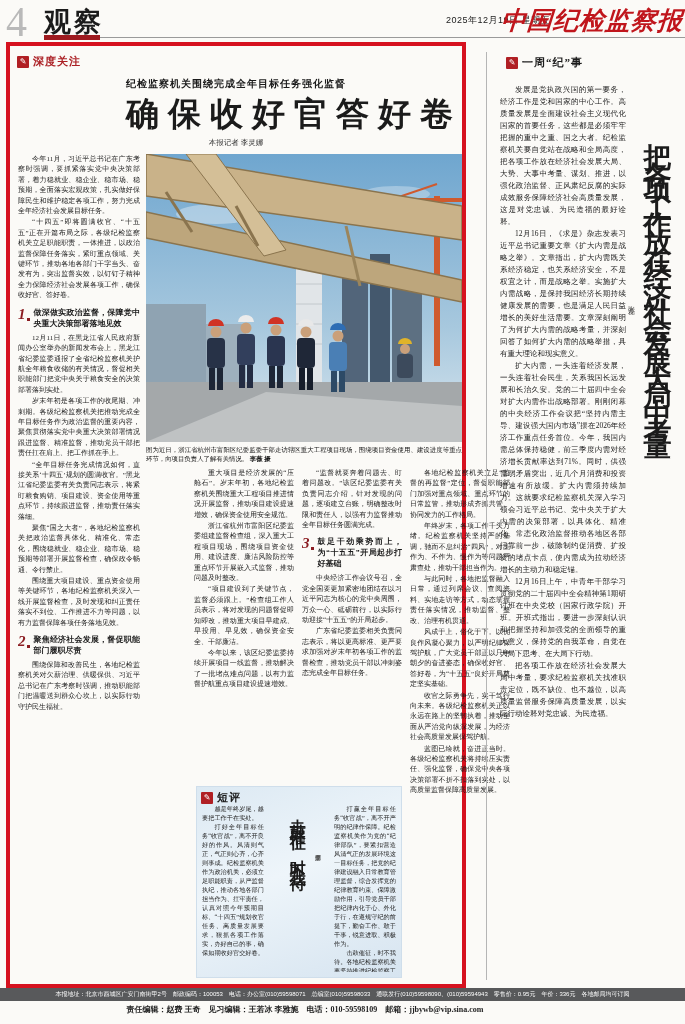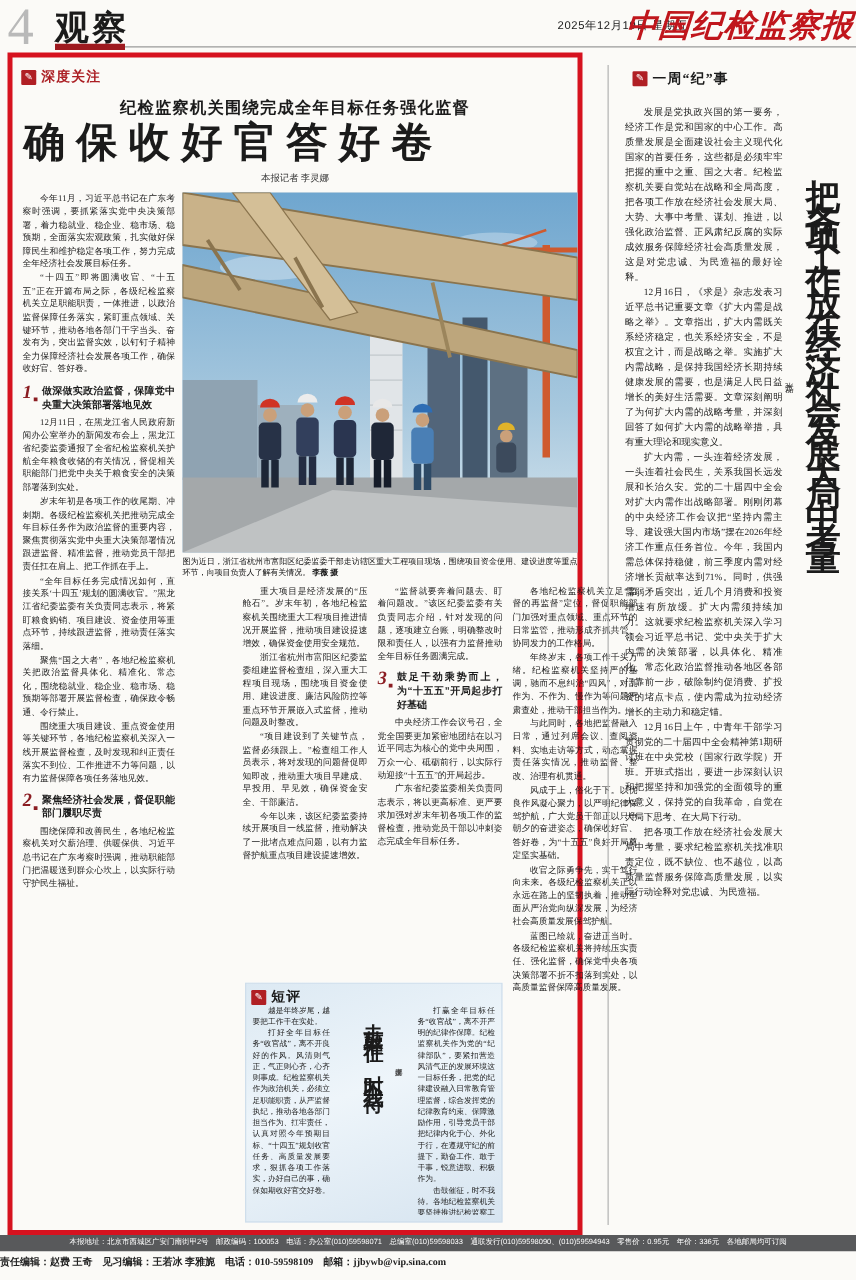--- a/index.html
+++ b/index.html
@@ -21,22 +21,22 @@
   .tagrow{display:flex;align-items:center;gap:4px;}
   .tag-icon{width:12px;height:12px;background:#b01f24;color:#fff;font-size:8px;
        display:flex;align-items:center;justify-content:center;border-radius:1px;flex:0 0 auto;}
   .tag-label{font-size:11px;font-weight:700;letter-spacing:1px;}
   .tag-label.red{color:#ab1f24;}
   
   .art-frame{left:6px;top:42px;width:452px;height:938px;border:4px solid #d6121f;
        background:#fbfaf7;}
   .art-frame .tagrow{position:absolute;left:7px;top:8px;}
   .kicker{position:absolute;left:0;top:31px;width:100%;text-align:center;
-       font-size:13px;font-weight:700;letter-spacing:1px;}
-  .headline{position:absolute;left:0;top:46px;width:100%;text-align:left;
+       font-size:10px;font-weight:700;letter-spacing:1px;}
+  .headline{position:absolute;left:0;top:46px;width:100%;text-align:right;
        font-size:33px;font-weight:900;letter-spacing:9px;text-indent:9px;}
   .byline{position:absolute;left:0;top:92px;width:100%;text-align:center;
        font-size:7.5px;color:#333;}
   
   .col{font-size:7px;line-height:10.4px;text-align:justify;overflow:hidden;}
   .col p{margin:0 0 1px 0;text-indent:2em;}
   .col-left{left:8px;top:108px;width:122px;height:822px;}
   .sec-head{display:flex;gap:4px;margin:6px 0 4px 0;align-items:flex-start;text-indent:0;}
   .sec-num{font-size:15px;line-height:15px;font-style:italic;font-weight:700;
        color:#8b1d22;position:relative;padding-right:4px;flex:0 0 auto;}
@@ -73,21 +73,21 @@
        line-height:12px;text-align:justify;overflow:hidden;}
   .weekly-body p{margin:0;text-indent:2em;}
   .weekly-byline{left:626px;top:300px;writing-mode:vertical-rl;text-orientation:upright;
        font-size:7px;color:#333;letter-spacing:2px;}
   .weekly-headline{left:638px;top:122px;height:862px;writing-mode:vertical-rl;
        text-orientation:upright;font-size:28px;font-weight:900;letter-spacing:17px;}
   
   .foot-bar{left:0;top:988px;width:685px;height:13px;background:#58595b;color:#fff;
        font-size:6px;line-height:13px;text-align:center;white-space:nowrap;
        font-family:"Liberation Sans",sans-serif;}
-  .foot-line2{left:0;top:1004px;width:610px;font-size:8px;
+  .foot-line2{left:0;top:1004px;width:610px;text-align:center;font-size:8px;
        font-weight:700;color:#222;}
 </style>
 </head>
 <body>
 
 <div class="abs page-num">4</div>
 <div class="abs section-title">观察</div>
 <div class="abs hdr-rule"></div>
 <div class="abs hdr-underline"></div>
 <div class="abs hdr-date">2025年12月19日 星期五</div>

